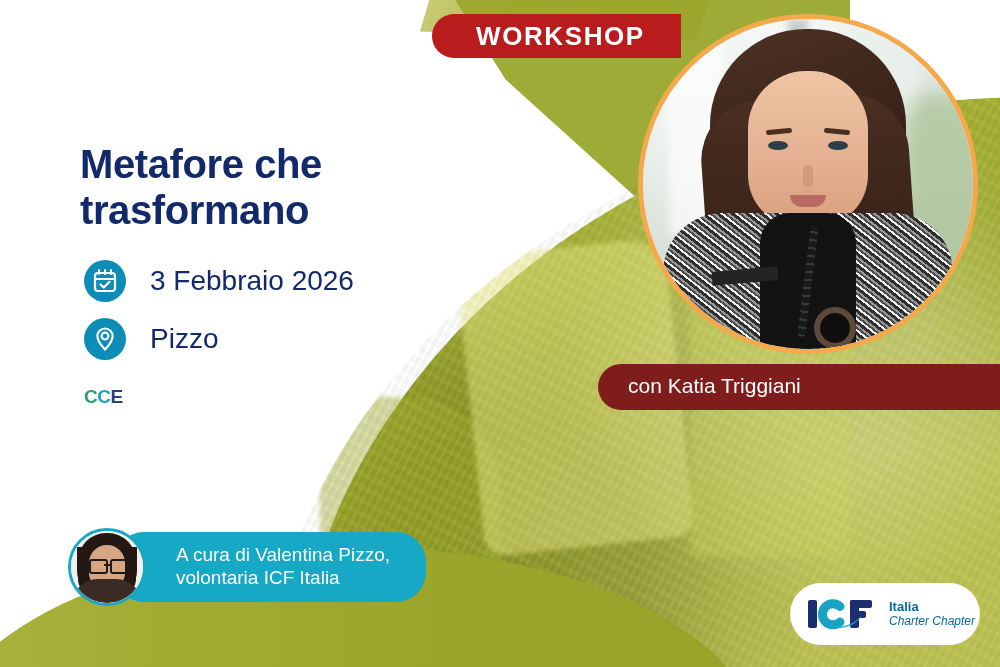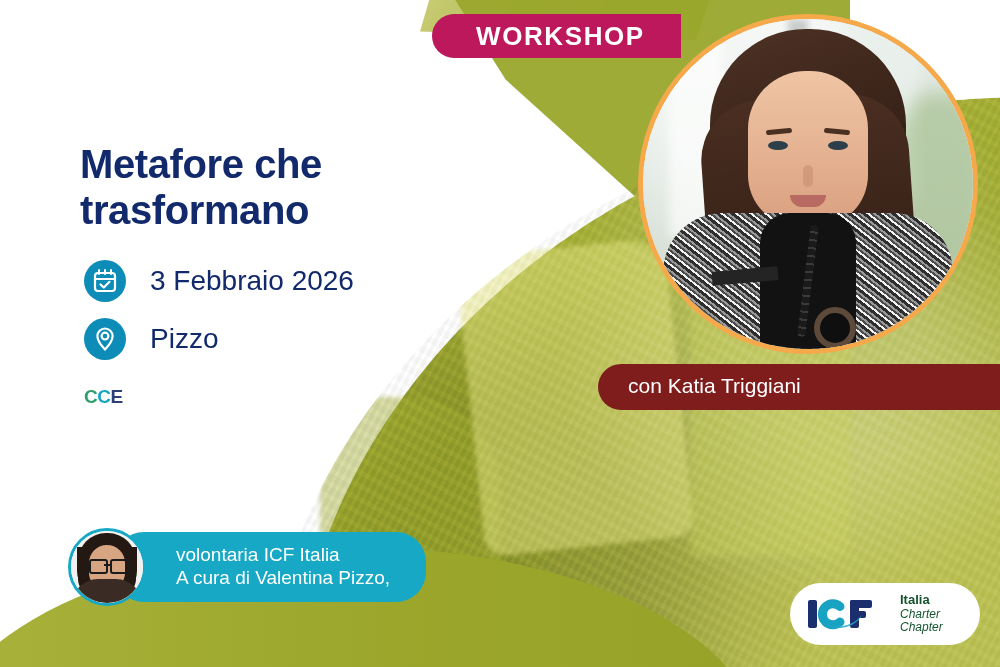--- a/index.html
+++ b/index.html
@@ -110,21 +110,21 @@
 
   
   .workshop-badge {
     position: absolute;
     left: 432px;
     top: 14px;
     height: 44px;
     padding: 0 36px 0 44px;
     display: flex;
     align-items: center;
-    background: #be185d;
+    background: #b91c1c;
     border-radius: 24px 0 0 24px;
     z-index: 6;
   }
   .workshop-badge .label {
     color: #ffffff;
     font-size: 26px;
     font-weight: bold;
     letter-spacing: 1.6px;
   }
 
@@ -377,21 +377,21 @@
     height: 62px;
     background: #ffffff;
     border-radius: 31px;
     display: flex;
     align-items: center;
     z-index: 8;
     padding-left: 16px;
     box-sizing: border-box;
   }
   .icf-mark { width: 76px; height: 40px; flex: 0 0 76px; }
-  .icf-text { margin-left: 18px; color: #14532d; }
+  .icf-text { margin-left: 7px; color: #0369a1; }
   .icf-text .it1 { font-size: 13px; font-weight: bold; line-height: 1.15; }
   .icf-text .it2 { font-size: 12px; font-style: italic; line-height: 1.15; }
 </style>
 </head>
 <body>
 
 <div class="poster">
 
   <div class="bg-layer">
     <div class="olive-top-fade"></div>
@@ -486,22 +486,22 @@
       <div class="ca-bg"></div>
       <div class="ca-hair"></div>
       <div class="ca-hair-side"></div>
       <div class="ca-face"></div>
       <div class="ca-glass-l"></div>
       <div class="ca-glass-r"></div>
       <div class="ca-bridge"></div>
       <div class="ca-body"></div>
     </div>
     <div class="curator-pill">
+      <div>A cura di Valentina Pizzo,</div>
       <div>volontaria ICF Italia</div>
-      <div>A cura di Valentina Pizzo,</div>
     </div>
   </div>
 
   <div class="icf-logo">
     <svg class="icf-mark" viewBox="0 0 76 40">
       <rect x="2" y="6" width="9" height="28" rx="2" fill="#1b2f6e"></rect>
       <path d="M34 12.5a10.5 10.5 0 1 0 0 15.5" fill="none" stroke="#18a3c2" stroke-width="9" stroke-linecap="round"></path>
       <rect x="44" y="6" width="9" height="28" rx="2" fill="#1b2f6e"></rect>
       <rect x="44" y="6" width="22" height="8" rx="2" fill="#1b2f6e"></rect>
       <rect x="44" y="17" width="16" height="7" rx="2" fill="#1b2f6e"></rect>

